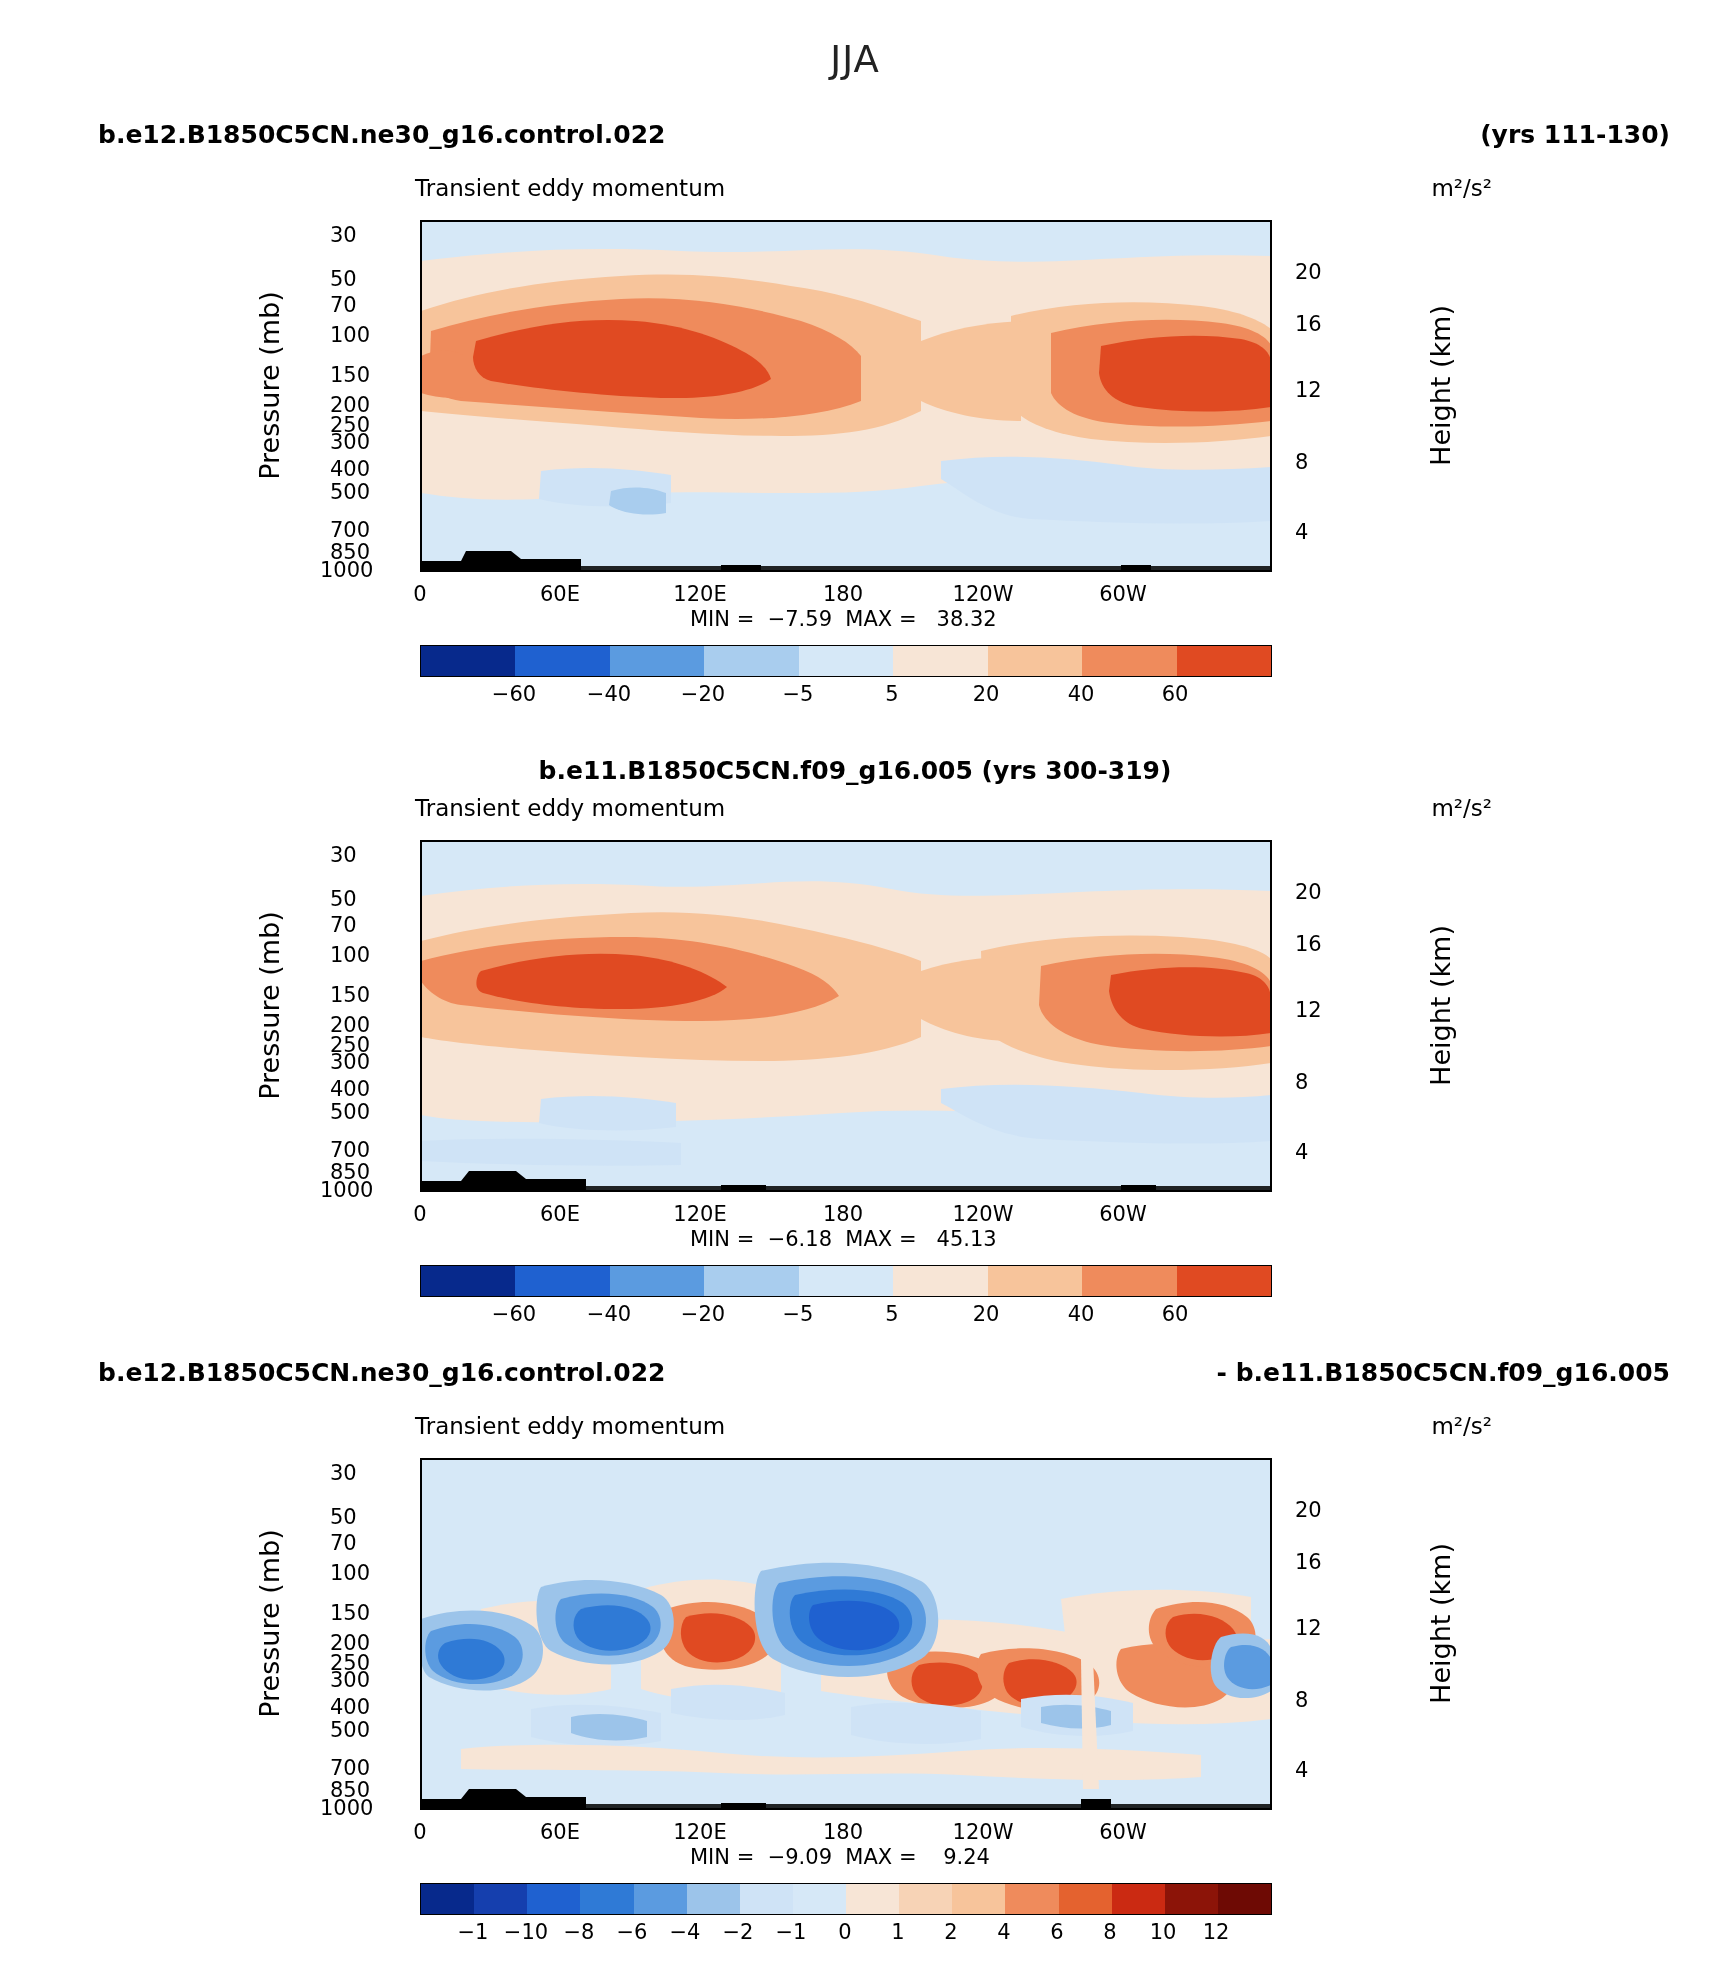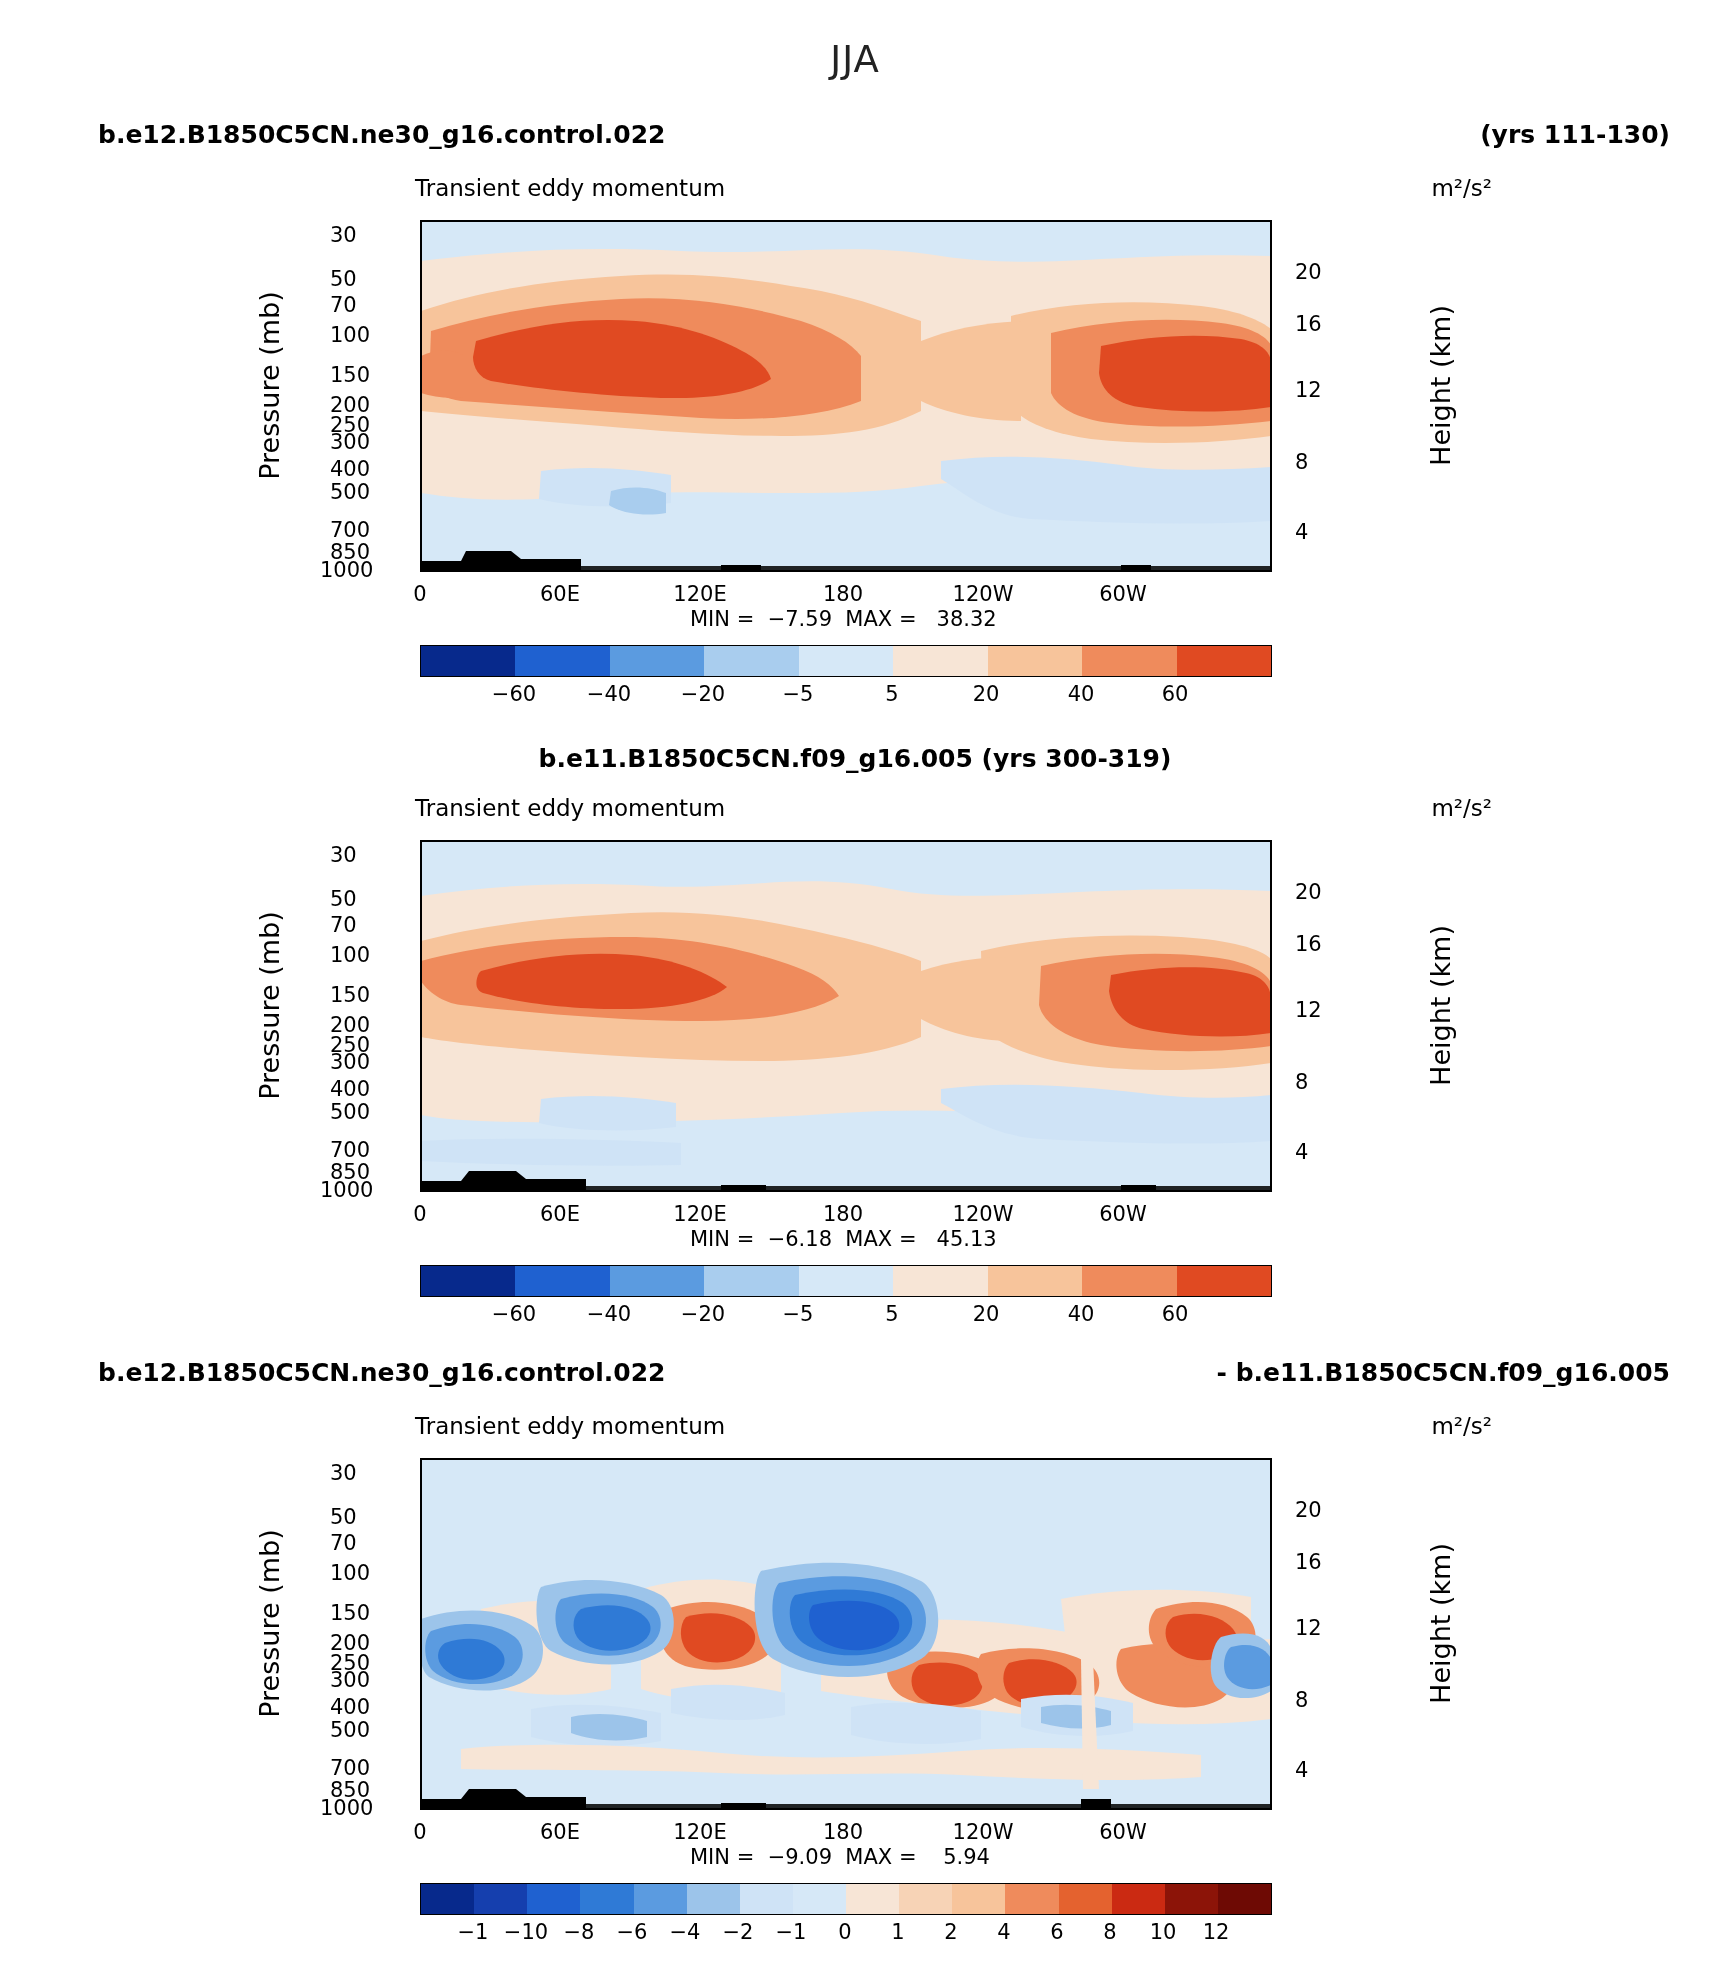--- a/index.html
+++ b/index.html
@@ -9,21 +9,21 @@
   .season-title{
     position:absolute;top:38px;left:0;width:1710px;text-align:center;
     font-size:37px;letter-spacing:1px;color:#222;
   }
 
   .panel{position:absolute;left:0;width:1710px;}
 
   .hdr{position:absolute;width:1710px;font-size:25px;font-weight:bold;color:#000;}
   .hdr .left{position:absolute;left:98px;top:0;}
   .hdr .right{position:absolute;right:40px;top:0;}
-  .hdr .center{position:absolute;width:1710px;text-align:center;top:4px;}
+  .hdr .center{position:absolute;width:1710px;text-align:center;top:16px;}
 
   .sublabel{position:absolute;font-size:23px;color:#000;}
   .sub-left{left:415px;}
   .sub-right{right:218px;}
 
   .plotbox{
     position:absolute;left:420px;width:850px;border:1px solid #000;
     background:#d6e8f7;overflow:hidden;
   }
 
@@ -326,21 +326,21 @@
 
     <div>
       <div class="xtick" style="left:380px;top:462px;">0</div>
       <div class="xtick" style="left:520px;top:462px;">60E</div>
       <div class="xtick" style="left:660px;top:462px;">120E</div>
       <div class="xtick" style="left:803px;top:462px;">180</div>
       <div class="xtick" style="left:943px;top:462px;">120W</div>
       <div class="xtick" style="left:1083px;top:462px;">60W</div>
     </div>
 
-    <div class="minmax" style="left:690px;top:487px;">MIN =  −9.09  MAX =    5.94</div>
+    <div class="minmax" style="left:690px;top:487px;">MIN =  −9.09  MAX =    9.24</div>
 
     <div class="cbar" style="left:420px;top:525px;width:850px;">
       <div style="background:#07298c"></div>
         <div style="background:#153fae"></div>
         <div style="background:#1f61d0"></div>
       <div style="background:#2f7ad6"></div>
         <div style="background:#5b9be0"></div>
         <div style="background:#9cc4ea"></div>
       <div style="background:#cfe3f6"></div>
         <div style="background:#d6e8f7"></div>

